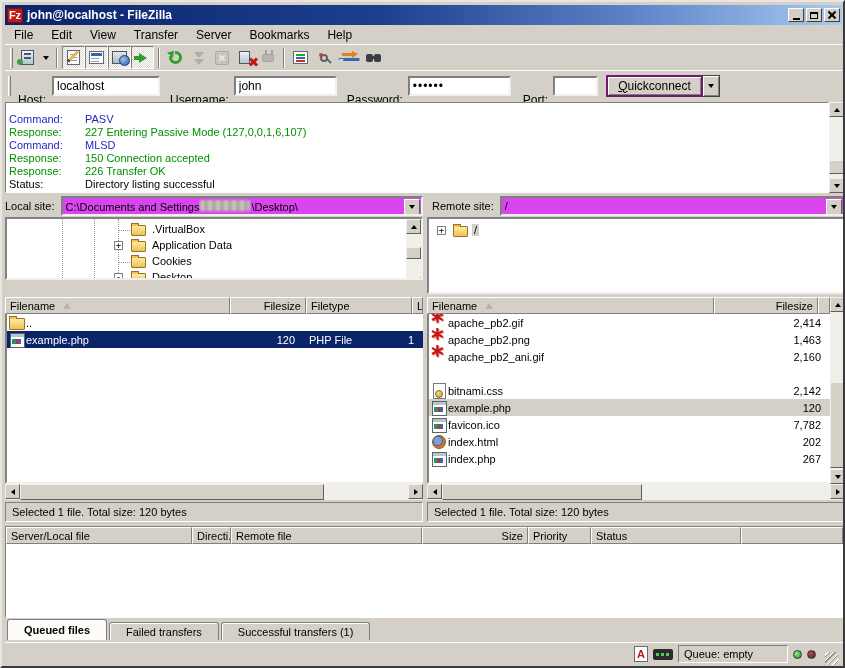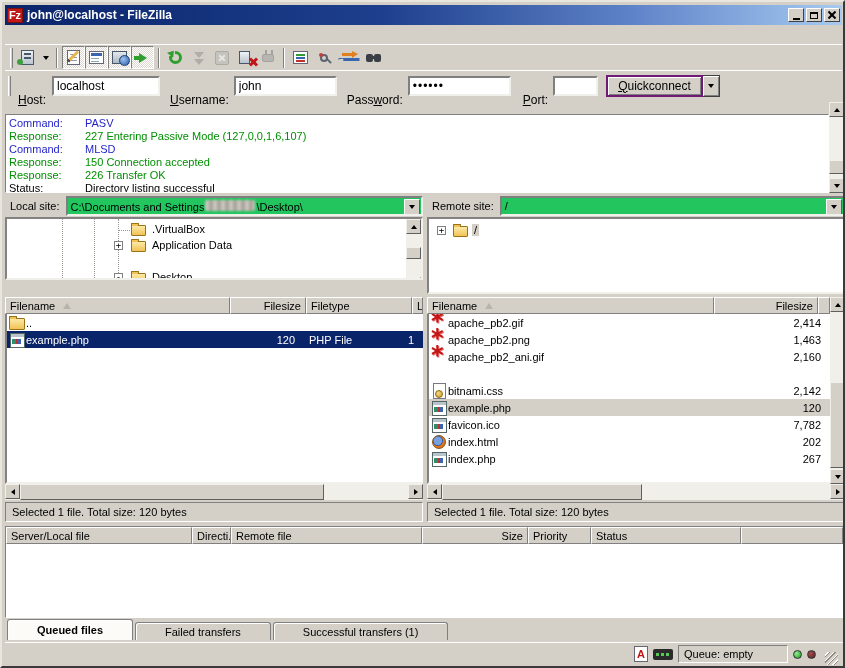--- a/index.html
+++ b/index.html
@@ -94,39 +94,39 @@
   .accel{text-decoration:underline;}
   .qfield{height:20px;background:#fff;border:2px solid;border-color:#7f7f7f #f2f0ea #f2f0ea #7f7f7f;
     font-family:"Liberation Sans",sans-serif;font-size:12px;padding:0 3px;outline:none;}
   .qc-btn{height:22px;padding:0 10px;background:#d4d0c8;border:2px solid #701a75;
     box-shadow:inset 1px 1px 0 #fff,inset -1px -1px 0 #808080;font-size:12px;display:flex;align-items:center;}
   .qc-dd{width:17px;height:22px;background:#d4d0c8;border:1px solid #404040;border-left:none;
     box-shadow:inset 1px 1px 0 #fff,inset -1px -1px 0 #808080;display:flex;align-items:center;justify-content:center;}
   
   .log{position:absolute;left:3px;top:100px;width:839px;height:91px;}
   .log-inner{position:absolute;left:0;top:0;right:15px;bottom:0;background:#fff;
-    border:1px solid;border-color:#808080 #fff #fff #808080;overflow:hidden;padding:2px 0 0 3px;margin-top:12px;}
+    border:1px solid;border-color:#808080 #fff #fff #808080;overflow:hidden;padding:10px 0 0 3px;}
   .logline{display:flex;line-height:13px;white-space:nowrap;}
   .loglabel{width:76px;flex:none;}
   .logline[data-type="command"]{color:#1f1fc8;}
   .logline[data-type="response"]{color:#008f00;}
   .logline[data-type="status"]{color:#000;}
   
   .sb-v{position:absolute;width:15px;background:#f1efe9;}
   .sb-h{position:absolute;height:16px;background:#f1efe9;}
   .sb-btn{position:absolute;width:15px;height:15px;background:#d4d0c8;
     border:1px solid;border-color:#f2f0ea #5f5f5f #5f5f5f #f2f0ea;display:flex;align-items:center;justify-content:center;}
   .sb-thumb{position:absolute;background:#d4d0c8;border:1px solid;border-color:#f2f0ea #5f5f5f #5f5f5f #f2f0ea;}
   .t-up{width:0;height:0;border-left:3px solid transparent;border-right:3px solid transparent;border-bottom:4px solid #000;}
   .t-dn{width:0;height:0;border-left:3px solid transparent;border-right:3px solid transparent;border-top:4px solid #000;}
   .t-lf{width:0;height:0;border-top:3px solid transparent;border-bottom:3px solid transparent;border-right:4px solid #000;}
   .t-rt{width:0;height:0;border-top:3px solid transparent;border-bottom:3px solid transparent;border-left:4px solid #000;}
   
   .siterow{position:absolute;height:20px;display:flex;align-items:center;}
-  .combo{position:relative;height:20px;background:#22c55e;border:2px solid;border-color:#7f7f7f #f2f0ea #f2f0ea #7f7f7f;
+  .combo{position:relative;height:20px;background:#d946ef;border:2px solid;border-color:#7f7f7f #f2f0ea #f2f0ea #7f7f7f;
     display:flex;align-items:center;padding:0 20px 0 3px;white-space:nowrap;overflow:hidden;}
   .combo-dd{position:absolute;right:0;top:0;width:16px;height:16px;background:#d4d0c8;
     border:1px solid;border-color:#fff #5f5f5f #5f5f5f #fff;display:flex;align-items:center;justify-content:center;}
   .redacted{display:inline-block;width:50px;height:11px;margin:0 1px;border-radius:2px;
     background:repeating-linear-gradient(90deg,#c9c5bd 0 4px,#aba79f 4px 8px);filter:blur(1.3px);}
   
   .tree{position:absolute;background:#fff;border:2px solid;border-color:#828282 #f2f0ea #f2f0ea #828282;overflow:hidden;}
   .trow{position:absolute;left:0;right:0;height:16px;}
   .tlabel{position:absolute;top:1px;white-space:nowrap;padding:0 2px;}
   .tlabel.sel-inactive{background:#d4d0c8;}
@@ -170,21 +170,21 @@
   .frow[data-icon="generic"] .fic::before{content:"";position:absolute;left:1px;top:1px;width:13px;height:13px;
     background:#fff;border:1px solid #566;box-shadow:inset 0 3px 0 #b8c4cc;}
   .frow[data-icon="generic"] .fic::after{content:"";position:absolute;left:3px;top:7px;width:9px;height:5px;
     background:linear-gradient(90deg,#2f8e6a 0 4px,#c03030 4px 6px,#3a66b0 6px);}
   
   .statusrow{position:absolute;height:20px;border:1px solid;border-color:#808080 #fff #fff #808080;
     display:flex;align-items:center;padding:0 6px;background:#d4d0c8;white-space:nowrap;}
   .queuewrap{position:absolute;left:3px;top:524px;width:839px;height:92px;background:#fff;
     border:1px solid;border-color:#808080 #fff #fff #808080;}
   .tabsrow{position:absolute;left:3px;top:617px;width:839px;height:21px;display:flex;align-items:flex-end;padding-left:2px;}
-  .tab{height:18px;padding:0 29px;background:#d4d0c8;border:1px solid #808080;border-bottom:none;
+  .tab{height:18px;padding:0 16px;background:#d4d0c8;border:1px solid #808080;border-bottom:none;
     border-top-left-radius:3px;border-top-right-radius:3px;display:flex;align-items:center;
     box-shadow:inset 1px 1px 0 #fff;margin-right:2px;}
   .tab.active{height:21px;background:#fcfbf7;font-weight:bold;}
   .statusbar{position:absolute;left:3px;top:640px;width:839px;height:23px;border-top:1px solid #fff;
     display:flex;align-items:center;justify-content:flex-end;padding-right:6px;gap:5px;}
   .dt-icon{width:14px;height:16px;background:#fff;border:1px solid #667;display:flex;align-items:center;justify-content:center;
     color:#c01414;font-weight:bold;font-size:11px;}
   .sl-icon{width:20px;height:11px;background:#2a2a2a;border-radius:2px;position:relative;}
   .sl-icon::before{content:"";position:absolute;left:3px;top:4px;width:3px;height:3px;background:#58c858;
     box-shadow:5px 0 0 #58c858,10px 0 0 #58c858;}
@@ -212,20 +212,29 @@
         </span>
       <span class="wbtn">
           <i class="g-max"></i>
         </span>
       <span class="wbtn">
           <i class="g-close"></i>
         </span>
     </span>
   </div>
 
+  <div class="menubar">
+    <span class="menuitem">File</span>
+    <span class="menuitem">Edit</span>
+    <span class="menuitem">View</span>
+    <span class="menuitem">Transfer</span>
+    <span class="menuitem">Server</span>
+    <span class="menuitem">Bookmarks</span>
+    <span class="menuitem">Help</span>
+  </div>
 
   <div class="toolbar">
     <span class="grip"></span>
     <span class="tbtn">
         <i class="ti ti-sitemgr"></i>
       </span>
     <span class="tbtn-dd">
         <i class="darr"></i>
       </span>
     <span class="tsep"></span>
@@ -322,21 +331,21 @@
           <i class="t-up"></i>
         </span>
       <span class="sb-thumb" style="left:0;width:15px;top:58px;height:14px"></span>
       <span class="sb-btn" style="bottom:0">
           <i class="t-dn"></i>
         </span>
     </div>
   </div>
 
   <div class="siterow" style="left:3px;top:194px;width:418px">
-    <span style="margin-left:5px">Local site:</span>
+    <span style="">Local site:</span>
     <div class="combo" style="margin-left:6px;flex:1">
       <span><span>C:\Documents and Settings</span><span class="redacted"></span><span>\Desktop\</span></span>
       <span class="combo-dd" style="top:1px;right:1px">
           <i class="darr"></i>
         </span>
     </div>
   </div>
 
   <div class="siterow" style="left:425px;top:194px;width:418px">
     <span style="margin-left:5px">Remote site:</span>
@@ -354,20 +363,25 @@
     <i class="vguide" style="left:111px;top:0;height:62px"></i>
     <div class="trow" style="top:3px">
       <i class="hguide" style="left:111px;top:8px;width:12px"></i>
       <i class="folder" style="left:124px"></i>
       <span class="tlabel" style="left:143px">.VirtualBox</span>
     </div>
     <div class="trow" style="top:19px">
       <span class="expander" style="left:107px">+</span>
       <i class="folder" style="left:124px"></i>
       <span class="tlabel" style="left:143px">Application Data</span>
+    </div>
+    <div class="trow" style="top:35px">
+      <i class="hguide" style="left:111px;top:8px;width:12px"></i>
+      <i class="folder" style="left:124px"></i>
+      <span class="tlabel" style="left:143px">Cookies</span>
     </div>
     <div class="trow" style="top:51px">
       <span class="expander" style="left:107px">-</span>
       <i class="folder" style="left:124px"></i>
       <span class="tlabel" style="left:143px">Desktop</span>
     </div>
     <div class="sb-v" style="right:0;top:0;height:73px">
       <span class="sb-btn" style="top:0">
           <i class="t-up"></i>
         </span>

